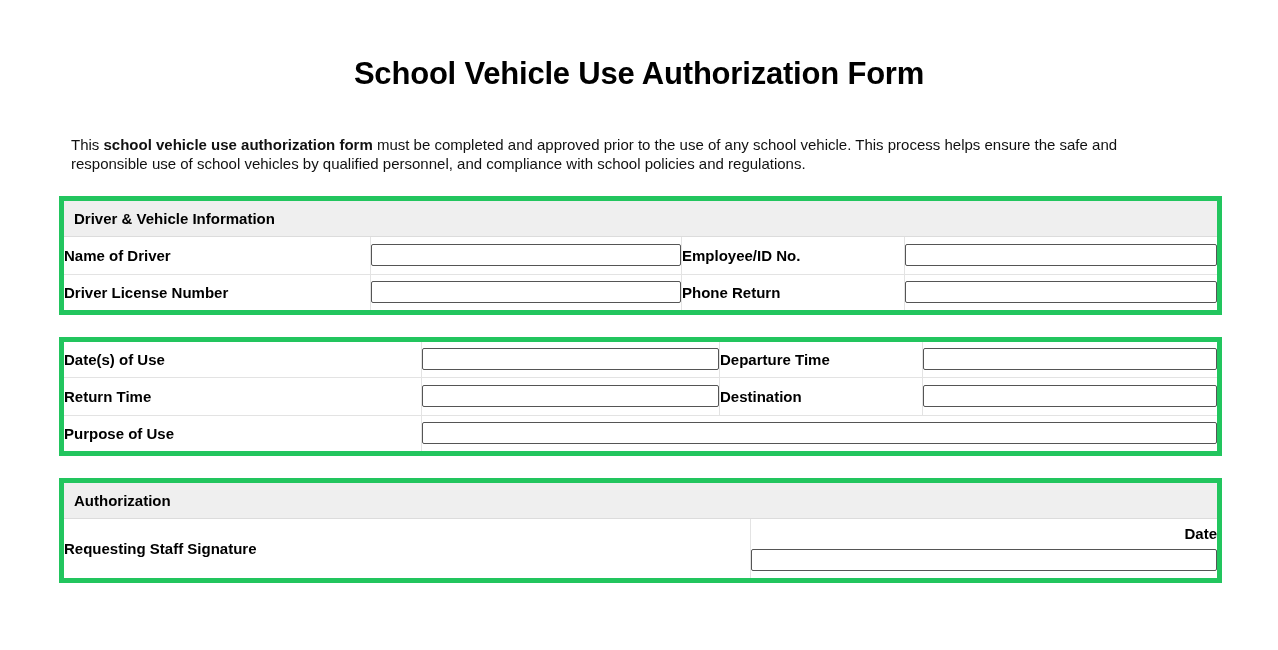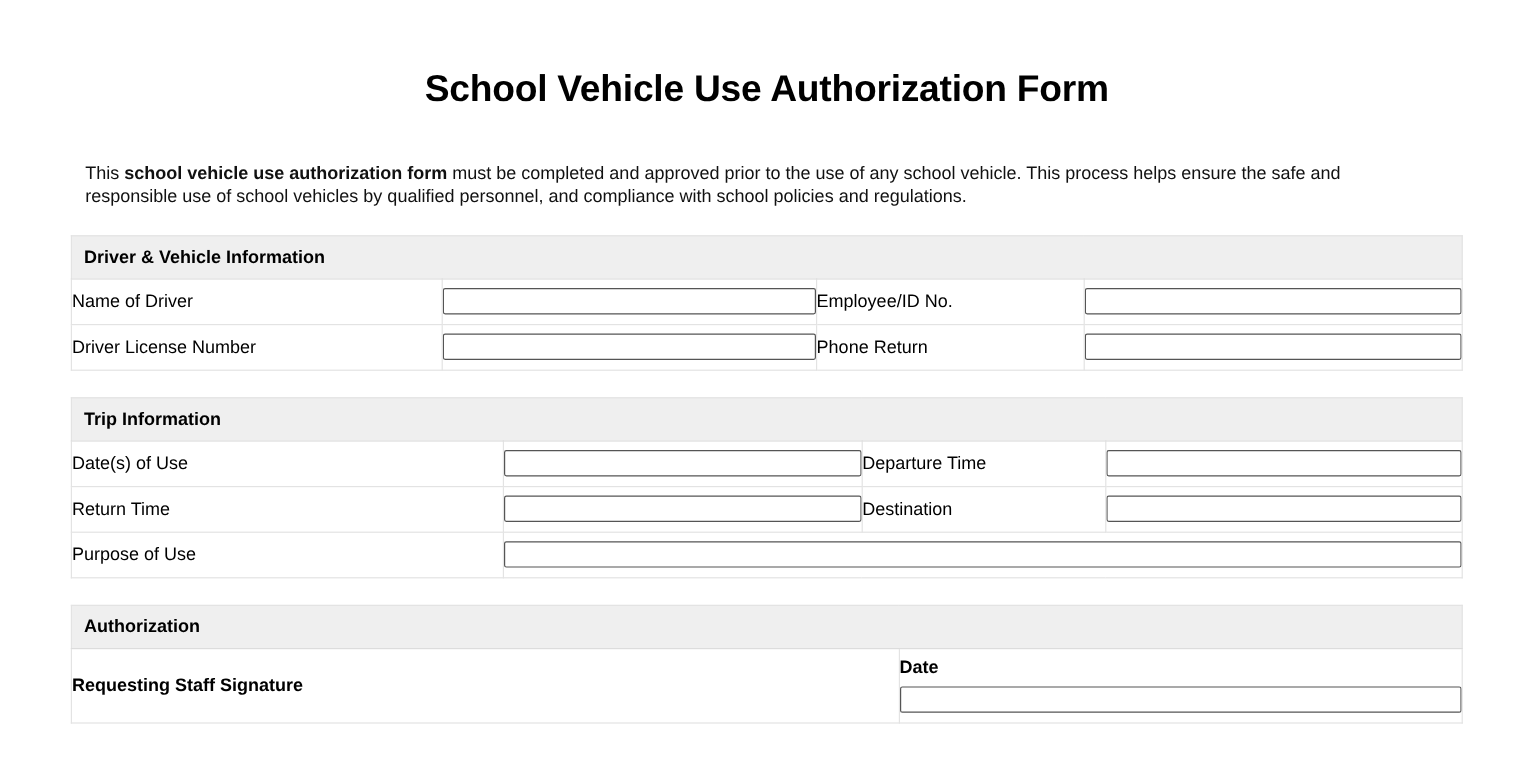--- a/index.html
+++ b/index.html
@@ -40,21 +40,21 @@
     margin: 12px;
     padding-top: 31px;
     padding-right: 40px;
     color: #111111;
   }
   .intro b { font-weight: bold; }
 
   
   .section {
     width: 1160px;
-    border: 1px solid #22c55e;
+    border: 5px solid #22c55e;
     border-collapse: collapse;
     table-layout: fixed;
     margin-top: 23px;
     background: #ffffff;
   }
   .section.trip { margin-top: 22px; }
   .section.auth { margin-top: 22px; }
 
   .section td, .section th {
     border: 1px solid #e3e3e3;
@@ -67,21 +67,21 @@
     border-bottom: 1px solid #dcdcdc;
     font-size: 15px;
     font-weight: bold;
     padding: 9px 10px 9px 10px;
     height: 36px;
     text-align: left;
   }
 
   .label-cell {
     font-size: 15px;
-    font-weight: normal;
+    font-weight: bold;
     padding: 9px 10px 9px 10px;
     height: 38px;
     white-space: nowrap;
   }
   .input-cell {
     padding: 6px 17px 6px 7px;
     height: 38px;
   }
 
   
@@ -142,20 +142,21 @@
   }
   .auth-cell-right {
     padding: 11px 17px 11px 7px;
     vertical-align: top;
   }
   .auth-label-stack {
     font-size: 15px;
     font-weight: bold;
     display: block;
     margin-bottom: 7px;
+    text-align: right;
   }
 </style>
 </head>
 <body>
 
 <div class="page">
 
   <h1 class="form-title">School Vehicle Use Authorization Form</h1>
 
   <p class="intro"><span>This </span><b>school vehicle use authorization form</b><span> must be completed and approved prior to the use of any school vehicle. This process helps ensure the safe and responsible use of school vehicles by qualified personnel, and compliance with school policies and regulations.</span></p>
@@ -198,23 +199,20 @@
   </table>
 
   <table class="section trip">
     <colgroup>
       <col class="c-trp-lbl">
         <col class="c-trp-in">
         <col class="c-trp-lbl2">
         <col class="c-trp-in2">
     </colgroup>
     <tbody>
-      <tr class="sec-header">
-        <td colspan="4">Trip Information</td>
-      </tr>
 
       <tr>
         <td class="label-cell">Date(s) of Use</td>
         <td class="input-cell">
           <input class="txt" type="text" placeholder="" style="">
         </td>
         <td class="label-cell">Departure Time</td>
         <td class="input-cell">
           <input class="txt" type="text" placeholder="" style="">
         </td>

